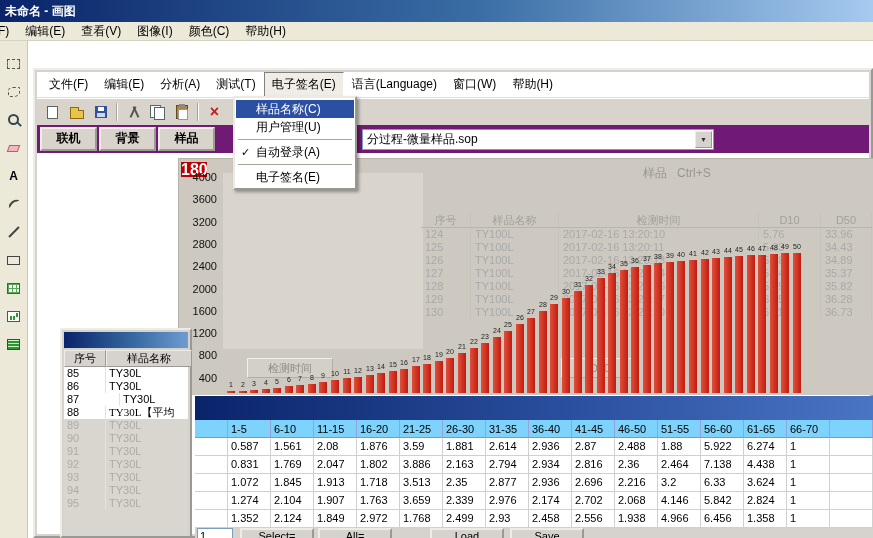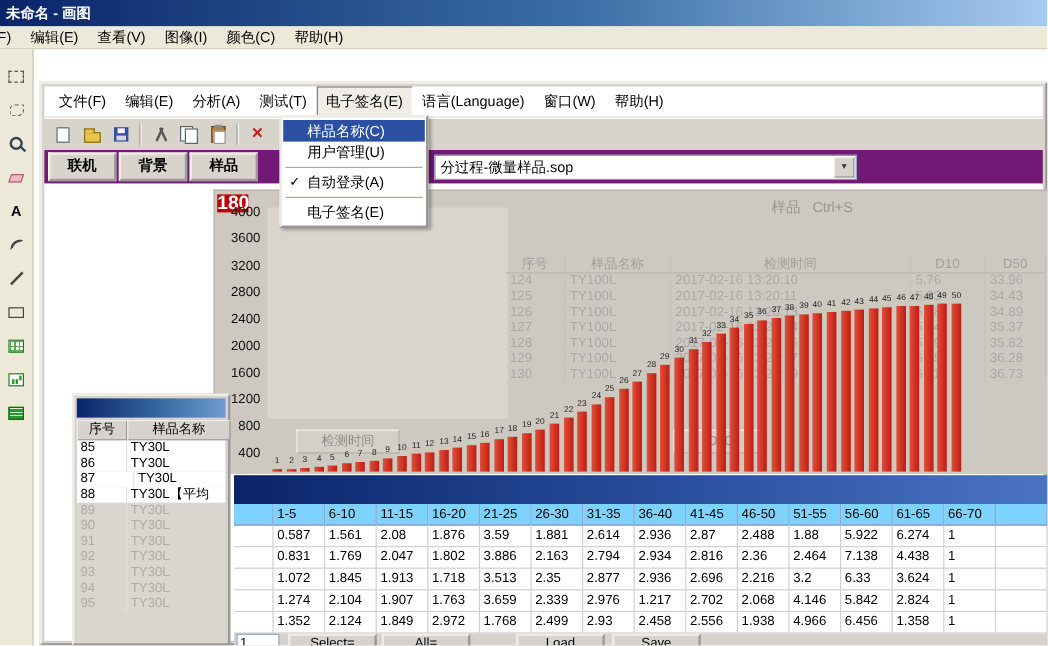--- a/index.html
+++ b/index.html
@@ -409,26 +409,26 @@
     <div id="lw-rows">
         <div class="lw-row">
           <div class="lw-cell" style="width: 42px;">85</div>
           <div class="lw-cell" style="width: 86px;">TY30L</div>
         </div>
         <div class="lw-row">
           <div class="lw-cell" style="width: 42px;">86</div>
           <div class="lw-cell" style="width: 86px;">TY30L</div>
         </div>
         <div class="lw-row">
-          <div class="lw-cell" style="width: 48px;">87</div>
+          <div class="lw-cell" style="width: 56px;">87</div>
           <div class="lw-cell" style="width: 86px;">TY30L</div>
         </div>
         <div class="lw-row">
           <div class="lw-cell" style="width: 42px;">88</div>
-          <div class="lw-cell" style="width: 86px;">TY30L【平均</div>
+          <div class="lw-cell" style="width: 86px; font-family: Liberation Serif, serif;">TY30L【平均</div>
         </div>
         <div class="lw-row ghost">
           <div class="lw-cell" style="width: 42px;">89</div>
           <div class="lw-cell" style="width: 86px;">TY30L</div>
         </div>
         <div class="lw-row ghost">
           <div class="lw-cell" style="width: 42px;">90</div>
           <div class="lw-cell" style="width: 86px;">TY30L</div>
         </div>
         <div class="lw-row ghost">
@@ -531,21 +531,21 @@
         </div>
         <div class="bw-row">
           <div class="bw-cell first"></div>
           <div class="bw-cell">1.274</div>
           <div class="bw-cell">2.104</div>
           <div class="bw-cell">1.907</div>
           <div class="bw-cell">1.763</div>
           <div class="bw-cell">3.659</div>
           <div class="bw-cell">2.339</div>
           <div class="bw-cell">2.976</div>
-          <div class="bw-cell">1.217</div>
+          <div class="bw-cell">2.174</div>
           <div class="bw-cell">2.702</div>
           <div class="bw-cell">2.068</div>
           <div class="bw-cell">4.146</div>
           <div class="bw-cell">5.842</div>
           <div class="bw-cell">2.824</div>
           <div class="bw-cell">1</div>
           <div class="bw-cell tail"></div>
         </div>
         <div class="bw-row">
           <div class="bw-cell first"></div>

